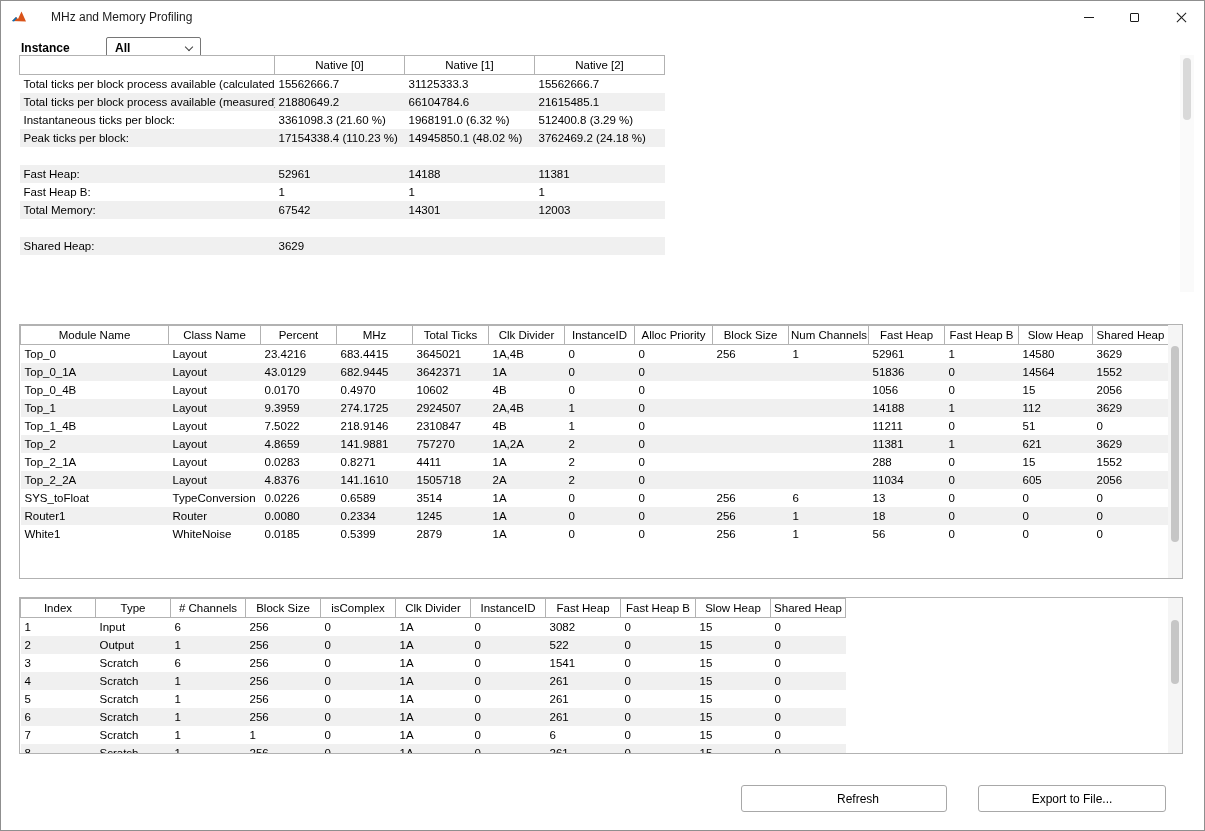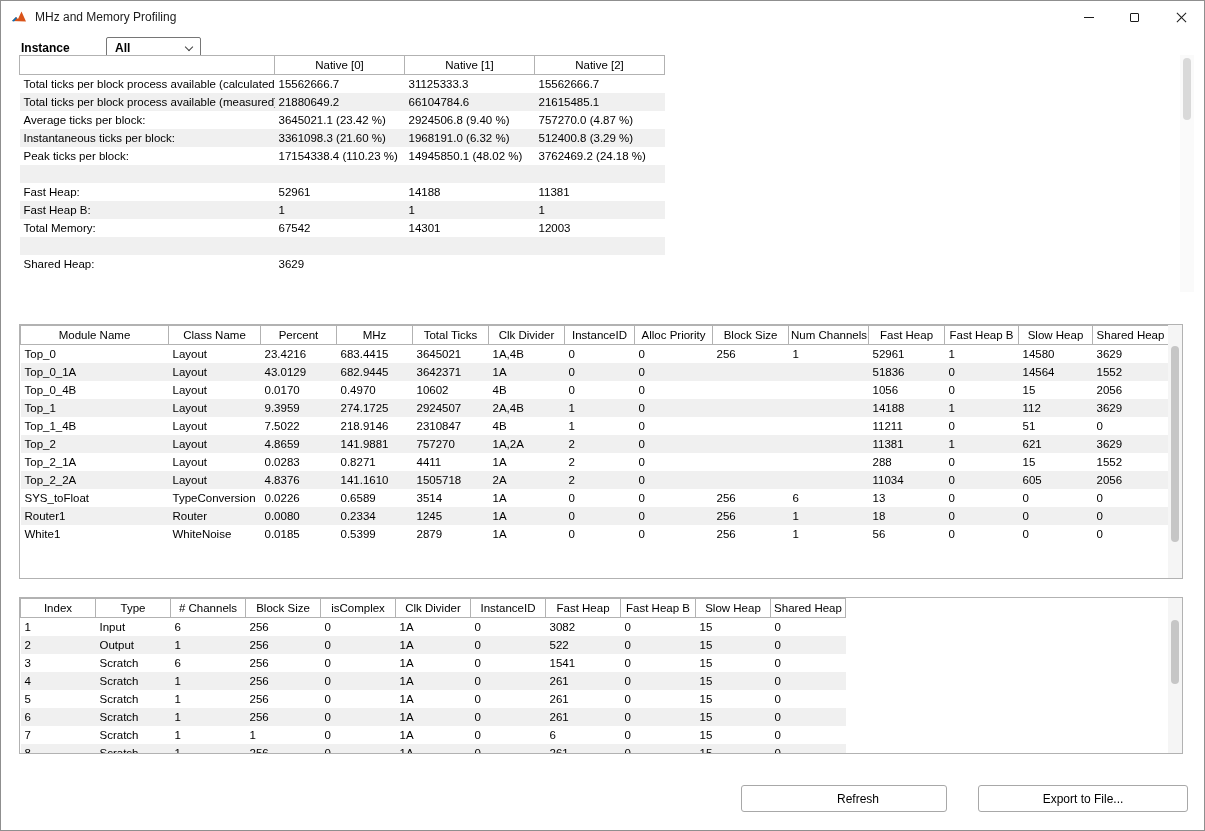--- a/index.html
+++ b/index.html
@@ -2,21 +2,21 @@
 <html><head>
 <meta charset="utf-8">
 <style>
   * { margin:0; padding:0; box-sizing:border-box; }
   html,body { width:1205px; height:831px; background:#e8e8e8; font-family:"Liberation Sans", sans-serif; }
   .window { position:relative; width:1205px; height:831px; background:#ffffff; border:1px solid #8f8f8f; overflow:hidden; }
 
   
   .titlebar { position:absolute; top:0; left:0; right:0; height:32px; display:flex; align-items:center; background:#ffffff; }
   .app-icon { width:16px; height:16px; margin-left:10px; flex:0 0 auto; }
-  .title { margin-left:8px; font-size:12px; color:#1b1b1b; }
+  .title { margin-left:24px; font-size:12px; color:#1b1b1b; }
   .win-controls { margin-left:auto; display:flex; height:32px; }
   .win-btn { width:46px; height:32px; border:none; background:transparent; position:relative; cursor:pointer; }
   .glyph-min { position:absolute; left:18px; top:16px; width:10px; height:1px; background:#1b1b1b; }
   .glyph-max { position:absolute; left:18px; top:12px; width:9px; height:9px; border:1px solid #1b1b1b; border-radius:1px; }
   .glyph-x1, .glyph-x2 { position:absolute; left:17px; top:16px; width:13px; height:1px; background:#1b1b1b; }
   .glyph-x1 { transform:rotate(45deg); } .glyph-x2 { transform:rotate(-45deg); }
 
   
   .instance-label { position:absolute; left:20px; top:40px; font-size:12px; font-weight:bold; color:#000; }
   .combo { position:absolute; left:105px; top:36px; width:95px; height:22px; border:1px solid #767676; border-radius:2px; background:#fff; display:flex; align-items:center; font-size:12px; font-weight:bold; padding-left:8px; cursor:pointer; }
@@ -41,21 +41,21 @@
   .vscroll { position:absolute; top:0; right:0; bottom:0; width:14px; background:#f5f5f5; }
   .vscroll .thumb { position:absolute; left:3px; width:8px; border-radius:4px; background:#c6c6c6; }
   #summary-scroll { background:#fafafa; }
   #summary-scroll .thumb { top:3px; height:62px; background:#d9d9d9; }
   #module-scroll .thumb { top:21px; height:196px; }
   #buffer-scroll .thumb { top:22px; height:64px; }
 
   
   .btn { position:absolute; height:27px; background:#ffffff; border:1px solid #a8a8a8; border-radius:3px; font-size:12px; font-family:"Liberation Sans", sans-serif; color:#000; cursor:pointer; }
   #refresh-button { left:740px; top:784px; width:206px;padding-left:28px; }
-  #export-button { left:977px; top:784px; width:210px; }
+  #export-button { left:977px; top:784px; width:188px; }
 </style>
 </head>
 <body>
 
 <div class="window">
 
   <div class="titlebar">
     <span class="app-icon">
       <svg width="16" height="16" viewBox="0 0 16 16" aria-hidden="true">
         <rect x="0" y="0" width="16" height="16" rx="2" fill="#ffffff"></rect>
@@ -107,26 +107,20 @@
             <td>31125333.3</td>
             <td>15562666.7</td>
           </tr>
           <tr>
             <td>Total ticks per block process available (measured):</td>
             <td>21880649.2</td>
             <td>66104784.6</td>
             <td>21615485.1</td>
           </tr>
           <tr>
-            <td>Average ticks per block:</td>
-            <td>3645021.1 (23.42 %)</td>
-            <td>2924506.8 (9.40 %)</td>
-            <td>757270.0 (4.87 %)</td>
-          </tr>
-          <tr>
             <td>Instantaneous ticks per block:</td>
             <td>3361098.3 (21.60 %)</td>
             <td>1968191.0 (6.32 %)</td>
             <td>512400.8 (3.29 %)</td>
           </tr>
           <tr>
             <td>Peak ticks per block:</td>
             <td>17154338.4 (110.23 %)</td>
             <td>14945850.1 (48.02 %)</td>
             <td>3762469.2 (24.18 %)</td>

